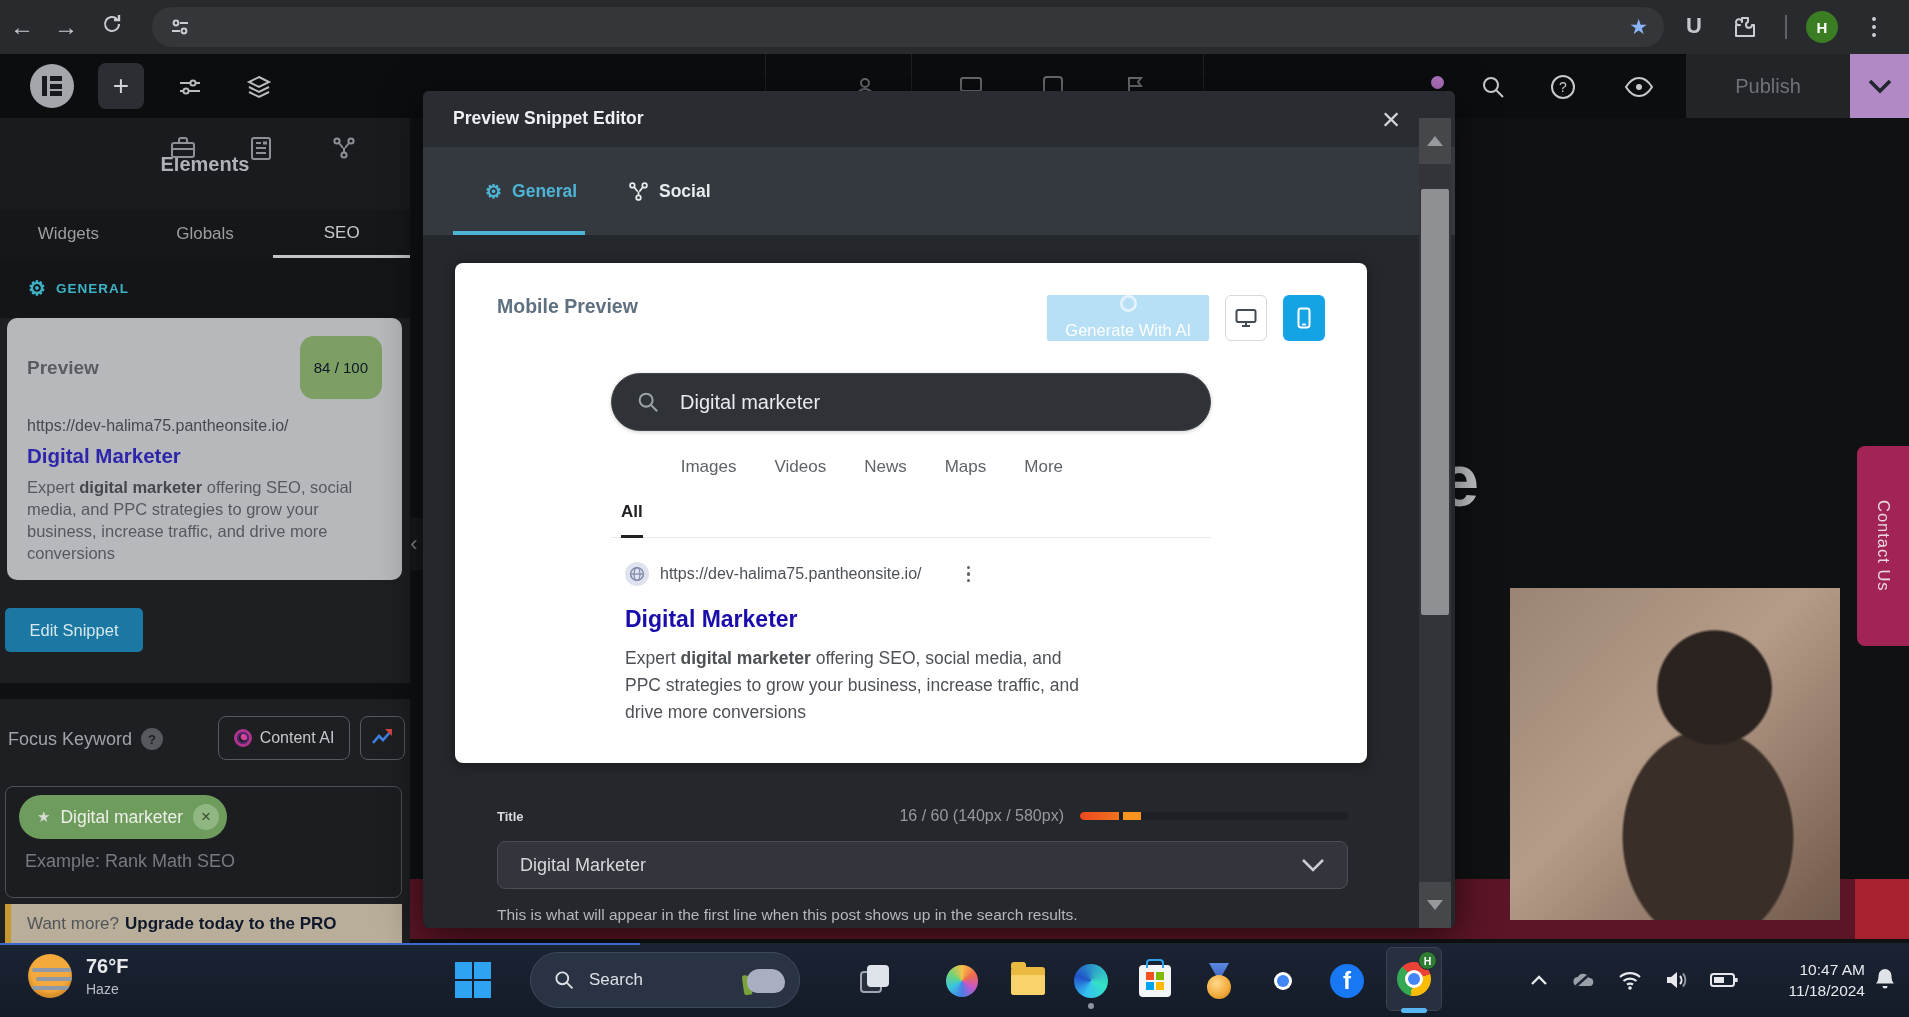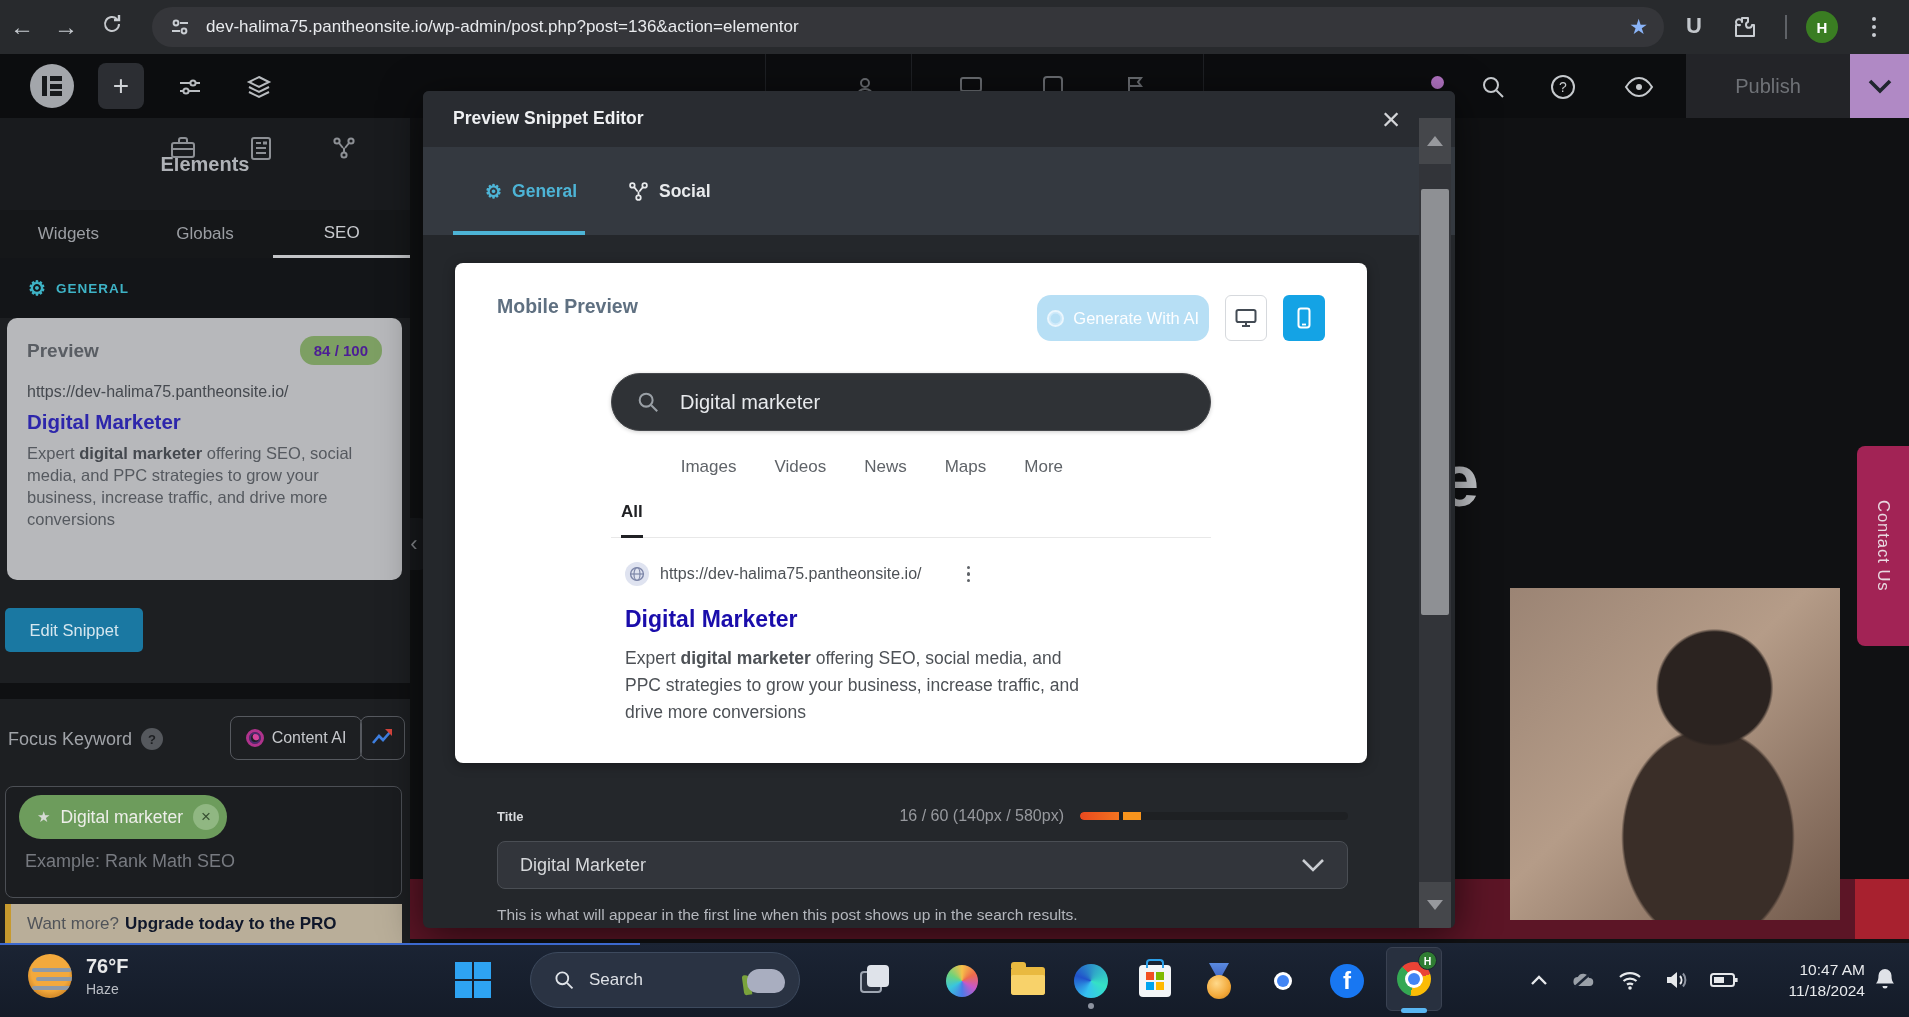--- a/index.html
+++ b/index.html
@@ -40,31 +40,31 @@
   .sb-tabs { height:48px; background:#151719; display:flex; }
   .sb-tab { flex:1; display:flex; align-items:center; justify-content:center; color:#9b9ea3; font-size:17px; }
   .sb-tab.active { border-bottom:3px solid #c2c4c7; color:#c7c9cd; }
   .sb-subtabs { height:60px; background:#131518; display:flex; align-items:center; }
   .gen-group { display:flex; align-items:center; gap:9px; margin-left:28px; color:#3eb3c6; font-size:13.5px; font-weight:bold; letter-spacing:1px; }
   .gen-gear { font-size:20px; }
   .sub-ic { position:absolute; top:18px; }
   .serp-card { left:7px; top:200px; width:395px; height:262px; background:#b7b8bb; border-radius:10px; padding:18px 20px; }
   .serp-row1 { display:flex; align-items:center; justify-content:space-between; }
   .serp-label { color:#595d63; font-size:19px; font-weight:bold; }
-  .score-badge { background:#7d9f63; color:#4c1d95; font-size:15px; font-weight:bold; border-radius:14px; padding:6px 14px; }
+  .score-badge { background:#7d9f63; color:#0f172a; font-size:15px; font-weight:normal; border-radius:14px; padding:23px 14px; }
   .serp-url { color:#45494f; font-size:16px; margin-top:18px; }
   .serp-title { color:#2d26ab; font-size:20.5px; font-weight:bold; margin-top:9px; }
   .serp-desc { color:#55595f; font-size:16.5px; line-height:22px; margin-top:8px; }
   .serp-desc b { color:#44484e; }
   .edit-btn { left:5px; top:490px; width:138px; height:44px; background:#1a78a2; border-radius:5px; color:#d5e7ef; font-size:16.5px; display:flex; align-items:center; justify-content:center; }
   .sb-divider { left:0; top:565px; width:410px; height:16px; background:#0f1012; }
   .fk-row { left:0; top:598px; width:410px; height:46px; display:flex; align-items:center; }
   .fk-label { color:#a0a3a8; font-size:18px; margin-left:8px; }
   .q-badge { width:22px; height:22px; border-radius:50%; background:#55585d; color:#1d1f22; font-weight:bold; font-size:13px; display:flex; align-items:center; justify-content:center; margin-left:9px; }
-  .cai-btn { position:absolute; left:218px; top:0; width:132px; height:44px; border:1.5px solid #56595f; border-radius:8px; display:flex; align-items:center; justify-content:center; gap:8px; color:#c6c8cc; font-size:16px;margin-left:12px; }
+  .cai-btn { position:absolute; left:218px; top:0; width:132px; height:44px; border:1.5px solid #56595f; border-radius:8px; display:flex; align-items:center; justify-content:center; gap:8px; color:#c6c8cc; font-size:16px; }
   .cai-ic { width:18px; height:18px; border-radius:50%; border:3px solid #b0338d; background:radial-gradient(circle at 60% 40%, #d4439c 0 3px, transparent 4px); box-shadow:inset 0 0 0 2px #4b2a6e; }
   .trend-btn { position:absolute; left:360px; top:0; width:45px; height:44px; border:1.5px solid #56595f; border-radius:8px; display:flex; align-items:center; justify-content:center; }
   .kw-box { left:5px; top:668px; width:397px; height:112px; border:1.5px solid #4c4f55; border-radius:8px; background:#1b1d20; }
   .kw-tag { position:absolute; left:13px; top:8px; height:44px; border-radius:22px; background:#6d9c5c; display:flex; align-items:center; padding:0 8px 0 18px; gap:10px; }
   .kw-star { color:#d6dad4; font-size:15px; }
   .kw-text { color:#edeee9; font-size:17.5px; }
   .kw-close { width:26px; height:26px; border-radius:50%; background:#90b782; color:#374f31; font-size:17px; display:flex; align-items:center; justify-content:center; }
   .kw-ph { position:absolute; left:19px; top:64px; color:#777a80; font-size:18px; }
   .promo { left:5px; top:786px; width:397px; height:39px; background:#b9ae99; border-left:6px solid #c79a2e; display:flex; align-items:center; padding-left:16px; font-size:17px; white-space:nowrap; overflow:hidden; }
   .promo-prefix { color:#515459; }
@@ -93,21 +93,21 @@
   .m-tab { position:absolute; top:0; height:88px; display:flex; align-items:center; gap:10px; font-size:17.5px; font-weight:bold; }
   .m-tab-general { left:62px; color:#4db4d6; }
   .m-tab-social { left:205px; color:#e8eaec; }
   .m-tab-underline { position:absolute; left:30px; top:84px; width:132px; height:4px; background:#4db4d6; }
   .m-gear { font-size:19px; }
 
   .white-card { position:absolute; left:32px; top:172px; width:912px; height:500px; background:#ffffff; border-radius:8px; box-shadow:0 2px 12px rgba(0,0,0,.35); padding:32px 42px; }
   .wc-header { display:flex; }
   .wc-title { color:#5f7081; font-size:19.5px; font-weight:bold; }
   .wc-actions { margin-left:auto; display:flex; gap:16px; align-items:center; }
-  .gen-ai-btn { height:46px; padding:0 10px; background:#b7dff5; border-radius:14px; color:#fdfeff; font-size:16.5px; display:flex; align-items:center; gap:9px; }
+  .gen-ai-btn { height:46px; padding:0 18px; background:#b7dff5; border-radius:2px; color:#fdfeff; font-size:16.5px; display:flex; align-items:center; gap:9px;flex-direction:column; }
   .gen-ai-ic { width:17px; height:17px; border-radius:50%; border:2.5px solid #eaf6fd; box-shadow:inset 0 0 0 1.5px #cfeafa; }
   .dev-btn { width:42px; height:46px; border-radius:6px; display:flex; align-items:center; justify-content:center; }
   .dev-desktop { background:#fff; border:1.5px solid #d6d9dd; }
   .dev-mobile { background:#14a3e5; }
   .g-pill { margin:32px auto 0; width:600px; height:58px; background:#2f3236; border:1px solid #46484c; border-radius:29px; display:flex; align-items:center; padding:0 24px; gap:20px; box-shadow:0 1px 4px rgba(0,0,0,.2); }
   .g-query { color:#e8eaed; font-size:20px; }
   .g-tabs { margin:26px auto 0; width:600px; display:flex; gap:38px; border-bottom:1px solid #e8e8e8; padding:0 10px; }
   .g-tab { color:#5f6368; font-size:17px; padding-bottom:13px; }
   .g-tab.active { color:#202124; font-weight:bold; border-bottom:3px solid #202124; margin-bottom:-1px;margin-top:45px; }
   .g-result { margin:24px auto 0; width:600px; padding:0 14px; }
@@ -204,21 +204,20 @@
     </span>
     <div class="omnibox">
       <span class="siteinfo">
         <svg width="24" height="24" viewBox="0 0 24 24">
             <circle cx="8" cy="8" r="2.4" fill="none" stroke="#c9cdd2" stroke-width="2"></circle>
             <line x1="12" y1="8" x2="20" y2="8" stroke="#c9cdd2" stroke-width="2"></line>
             <circle cx="16" cy="16" r="2.4" fill="none" stroke="#c9cdd2" stroke-width="2"></circle>
             <line x1="4" y1="16" x2="12" y2="16" stroke="#c9cdd2" stroke-width="2"></line>
           </svg>
       </span>
-      <span class="url-text">dev-halima75.pantheonsite.io/wp-admin/post.php?post=136&amp;action=elementor</span>
       <span class="omni-star">★</span>
     </div>
     <span class="abs ext-letter" style="left:1686px; top:13px;">U</span>
     <span class="abs" style="left:1732px; top:14px;">
       <svg width="26" height="26" viewBox="0 0 26 26">
           <path d="M10 4h6v4a3 3 0 1 0 4 3h2v11H4V11h4a3 3 0 1 1 2-3z" fill="none" stroke="#c9cdd2" stroke-width="2" stroke-linejoin="round"></path>
         </svg>
     </span>
     <span class="abs vsep" style="left:1785px; top:15px;"></span>
     <span class="abs avatar" style="left:1806px; top:11px;">H</span>

